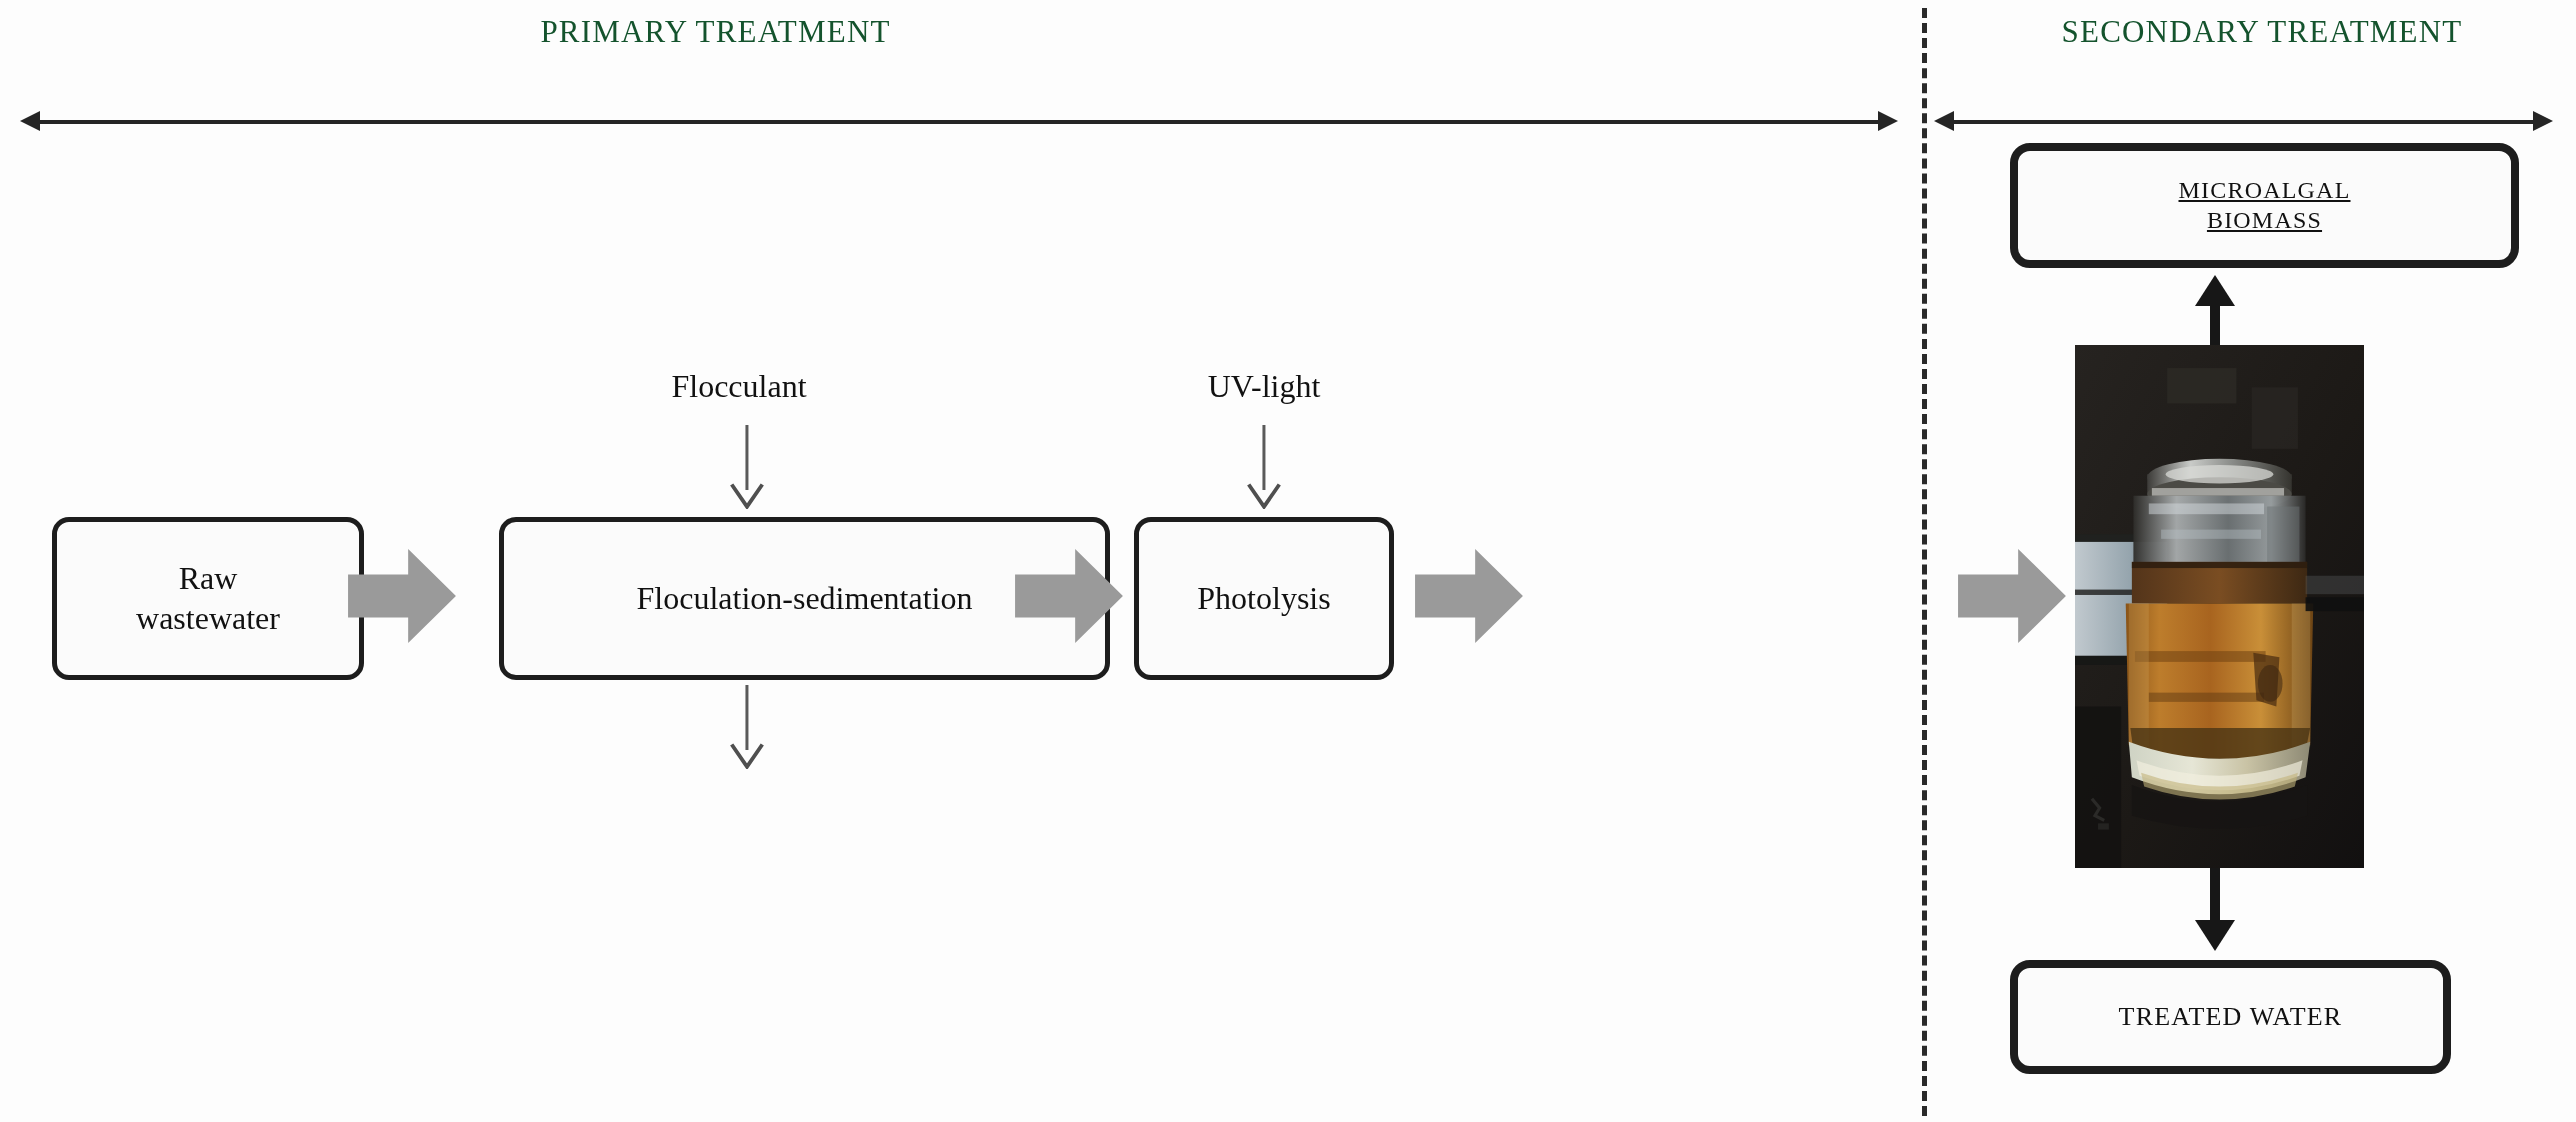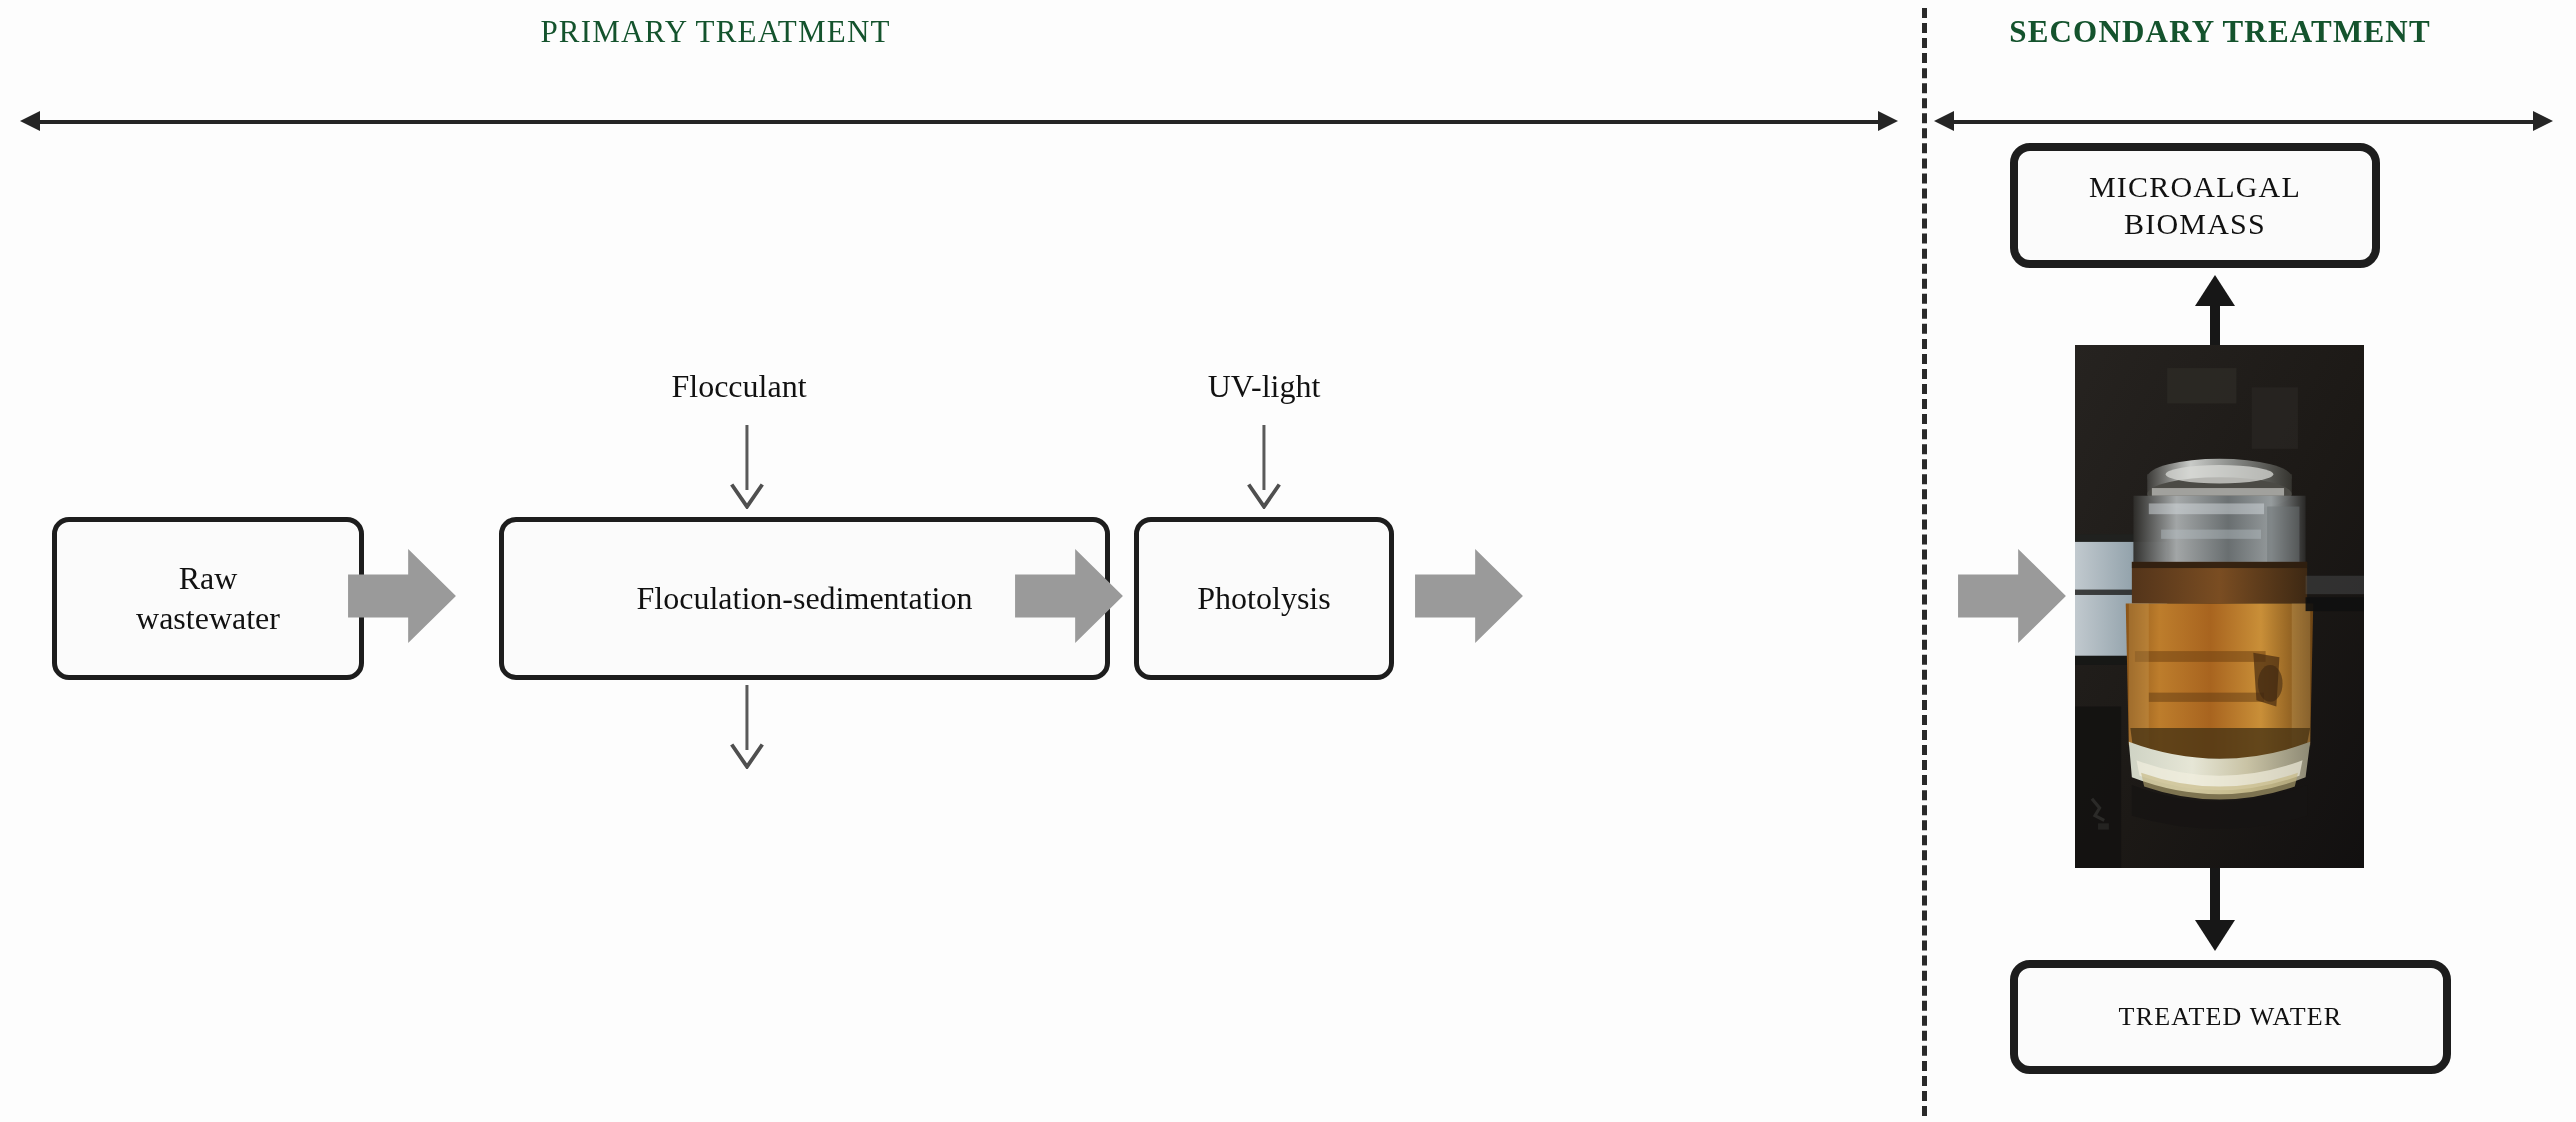--- a/index.html
+++ b/index.html
@@ -158,21 +158,21 @@
   }
   .photo svg { display: block; width: 100%; height: 100%; }
 </style>
 </head>
 <body>
 
 <div id="stage">
 
   <div class="section-title" style="left:254px; top:14px; width:923px;">PRIMARY TREATMENT</div>
 
-  <div class="section-title" style="left:1916px; top:14px; width:608px;font-weight:bold;">SECONDARY TREATMENT</div>
+  <div class="section-title" style="left:1958px; top:14px; width:608px;">SECONDARY TREATMENT</div>
 
   <div class="span-arrow" style="left:20px; top:106px; width:1878px;">
     <span class="head left"></span>
     <span class="shaft"></span>
     <span class="head right"></span>
   </div>
 
   <div class="span-arrow" style="left:1934px; top:106px; width:619px;">
     <span class="head left"></span>
     <span class="shaft"></span>
@@ -243,21 +243,21 @@
     </svg>
   </div>
 
 
   <div class="block-arrow" style="left:1958px; top:549px; width:108px; height:94px;">
     <svg viewBox="0 0 140 122" width="108" height="94">
       <polygon points="0,33 78,33 78,0 140,61 78,122 78,89 0,89" fill="#9a9a9a"></polygon>
     </svg>
   </div>
 
-  <div class="pbox heavy" style="left:2010px; top:143px; width:370px; height:125px; font-size:30px;">
+  <div class="pbox heavy" style="left:2010px; top:143px; width:509px; height:125px; font-size:24px;text-decoration:underline;">
     <div class="inner">
       <div>MICROALGAL</div>
       <div>BIOMASS</div>
     </div>
   </div>
 
   <div class="bold-arrow up" style="left:2192px; top:275px; width:46px; height:72px;">
     <span class="tip"></span>
     <span class="stem"></span>
   </div>

